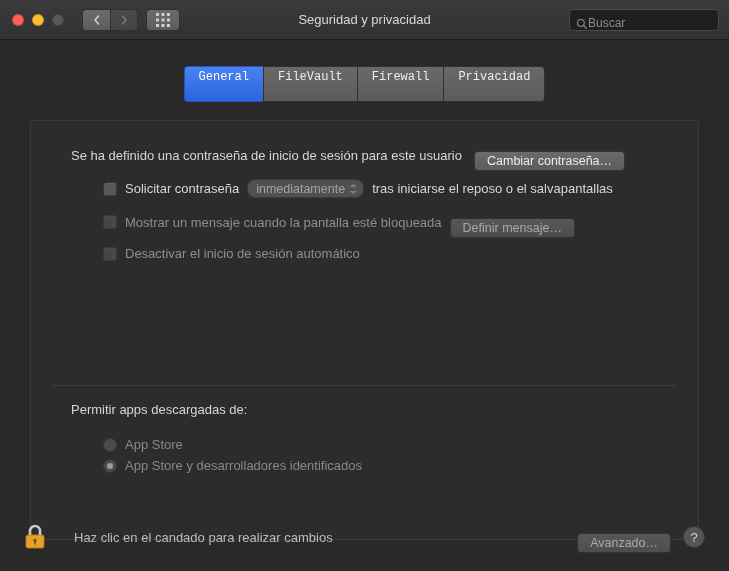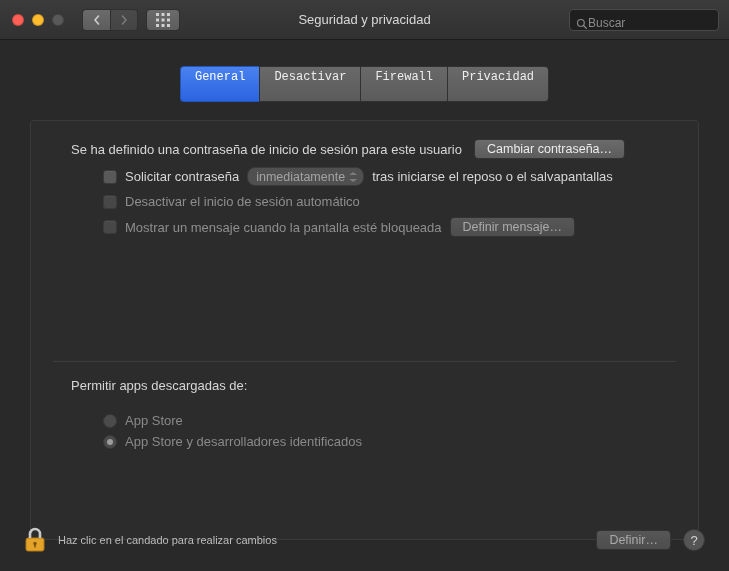--- a/index.html
+++ b/index.html
@@ -111,21 +111,21 @@
   .row .txt { white-space: nowrap; }
   .row.first { padding-top: 18px; padding-left: 40px; }
   .row.indent { padding-left: 72px; }
 
   .macbtn {
     height: 20px;
     padding: 0 12px;
     background: linear-gradient(#6c6b6c,#5d5c5d);
     border: 1px solid #333; border-radius: 4px;
     color:#ececec; font-size:12.5px;
-    display:inline-flex; align-items:center;
+    display:inline-flex; align-items:center;margin-top:12px;
   }
   .macbtn.dim { color:#a9a9a9; background:linear-gradient(#585758,#4e4d4e);}
   .select.dim {
     height:19px; padding:0 18px 0 8px;
     background:#505050; border:1px solid #3a3a3a; border-radius:8px;
     color:#a3a3a3; font-size:12.5px;
     display:inline-flex; align-items:center;
     position:relative;
   }
   .select.dim::after{
@@ -164,21 +164,21 @@
   .section-label { padding-left:40px; font-size:13px; color:#d6d6d6; margin-bottom:20px;}
   .radiorow { padding-left:72px; display:flex; align-items:center; color:#898989; margin:6px 0;}
 
   
   .footer {
     position:absolute; bottom:18px; left:0; right:0;
     display:flex; align-items:center;
     padding: 0 24px;
   }
   .lock { width:22px; height:26px; margin-right:12px;}
-  .footer .txt { color:#bcbcbc; font-size:11px;}
+  .footer .txt { color:#bcbcbc; font-size:13px;margin-left:16px;}
   .footer .spacer { flex:1; }
   .help {
     width:22px; height:22px; border-radius:50%;
     background:#565556; color:#d4d4d4;
     border:1px solid #3b3b3b;
     display:flex; align-items:center; justify-content:center;
     margin-left:12px; font-size:13px;
   }
 </style>
 </head>
@@ -228,21 +228,21 @@
         <line x1="10" y1="10" x2="14" y2="14" stroke="#8a8a8a" stroke-width="1.5" stroke-linecap="round"></line>
       </svg>
     <input type="text" placeholder="Buscar" style="">
   </div>
 </div>
 
 <div class="panel">
 
   <div class="tabs">
     <div class="tab active">General</div>
-    <div class="tab">Desactivar</div>
+    <div class="tab">FileVault</div>
     <div class="tab">Firewall</div>
     <div class="tab">Privacidad</div>
   </div>
 
   <div class="group">
 
     <div class="row first">
       <span class="txt">Se ha definido una contraseña de inicio de sesión para este usuario</span>
       <span style="width:12px"></span>
       <span class="macbtn">Cambiar contraseña…</span>
@@ -252,28 +252,28 @@
       <span class="chk"></span>
       <span class="txt">Solicitar contraseña</span>
       <span style="width:8px"></span>
       <span class="select dim">inmediatamente</span>
       <span style="width:8px"></span>
       <span class="txt">tras iniciarse el reposo o el salvapantallas</span>
     </div>
 
     <div class="row indent">
       <span class="chk disabled"></span>
-      <span class="txt dimtxt">Desactivar el inicio de sesión automático</span>
-    </div>
-
-    <div class="row indent">
-      <span class="chk disabled"></span>
       <span class="txt dimtxt">Mostrar un mensaje cuando la pantalla esté bloqueada</span>
       <span style="width:8px"></span>
       <span class="macbtn dim">Definir mensaje…</span>
+    </div>
+
+    <div class="row indent">
+      <span class="chk disabled"></span>
+      <span class="txt dimtxt">Desactivar el inicio de sesión automático</span>
     </div>
 
     <div class="divider"></div>
 
     <div class="section-label">Permitir apps descargadas de:</div>
 
     <div class="radiorow">
       <span class="radio"></span>
       <span>App Store</span>
     </div>
@@ -288,17 +288,17 @@
 
   <div class="footer">
     <svg class="lock" viewBox="0 0 22 26">
       <rect x="2" y="11" width="18" height="13" rx="2" fill="#e6a32a" stroke="#b07a17"></rect>
       <path d="M6 11 V7 a5 5 0 0 1 10 0 V11" fill="none" stroke="#c9c9c9" stroke-width="2.6"></path>
       <circle cx="11" cy="16.5" r="1.7" fill="#7a5411"></circle>
       <rect x="10.2" y="17" width="1.6" height="3.5" fill="#7a5411"></rect>
     </svg>
     <span class="txt">Haz clic en el candado para realizar cambios</span>
     <span class="spacer"></span>
-    <span class="macbtn dim">Definir…</span>
+    <span class="macbtn dim">Avanzado…</span>
     <span class="help">?</span>
   </div>
 
 </div>
 
 </body></html>

